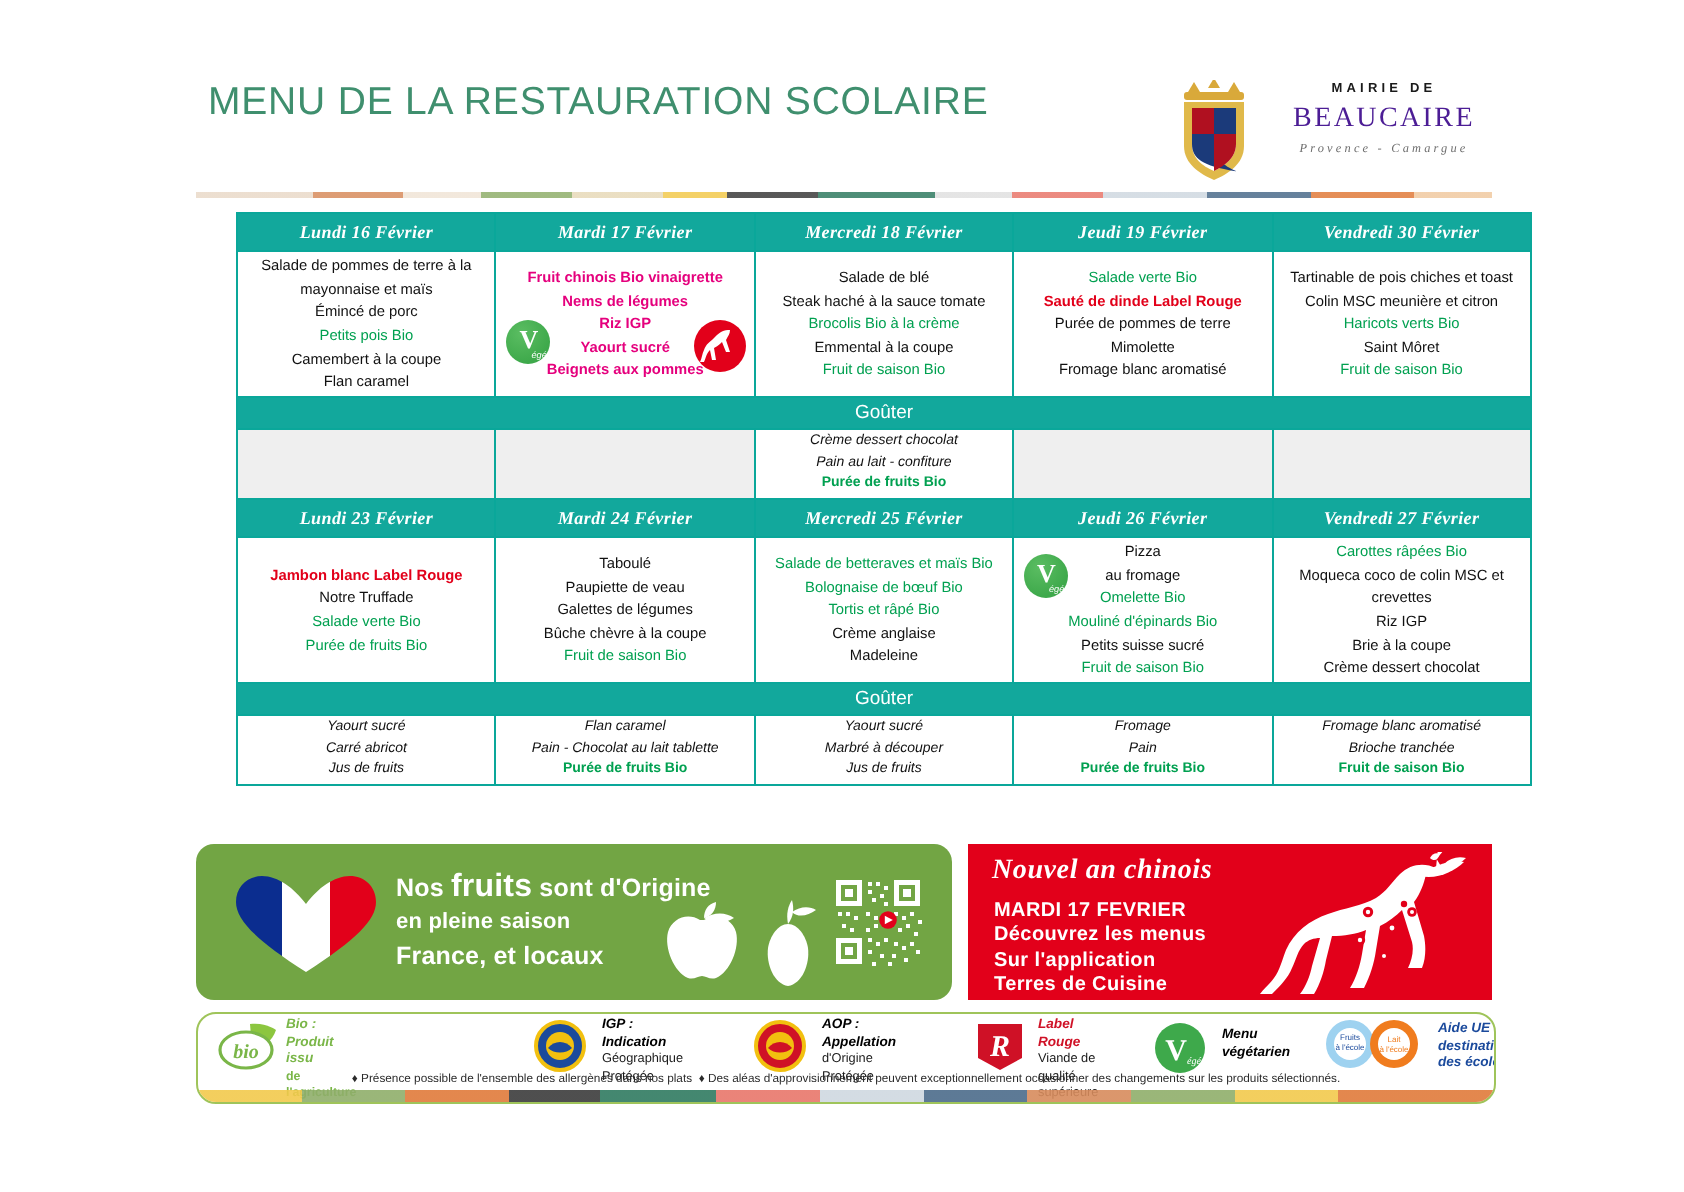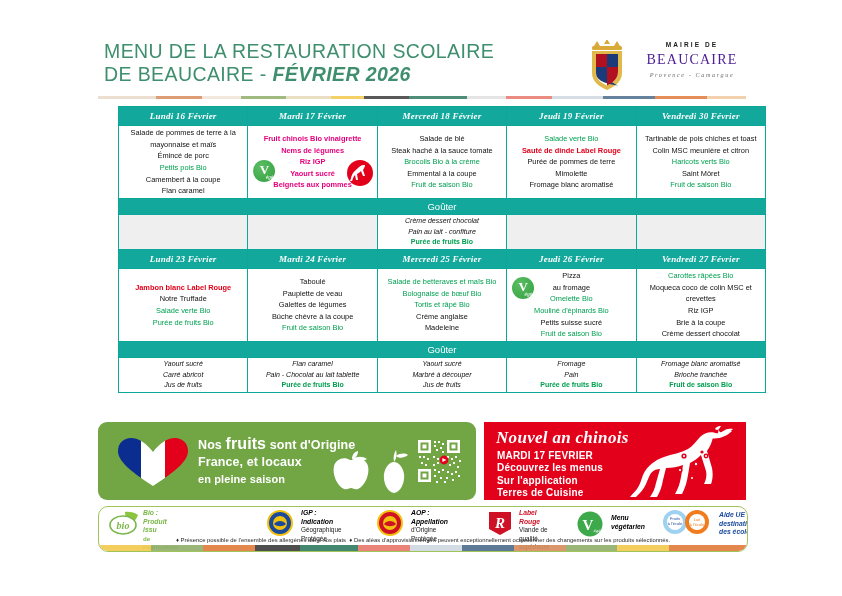--- a/index.html
+++ b/index.html
@@ -85,21 +85,21 @@
   .ban-green .txt .big{font-size:16px;}
   .fruitsil{position:absolute;left:230px;top:28px;}
   .qr{position:absolute;right:14px;top:16px;width:46px;height:46px;}
   .ban-red{
     position:absolute;left:386px;top:0;width:262px;height:78px;
     background:#e2001a;overflow:hidden;
   }
   .ban-red .cn-title{
     position:absolute;left:12px;top:6px;color:#fff;
     font-family:"Liberation Serif",serif;font-style:italic;font-weight:bold;
-    font-size:17px;letter-spacing:.3px;
+    font-size:14px;letter-spacing:.3px;
   }
   .ban-red .cn-lines{position:absolute;left:13px;top:28px;color:#fff;}
   .ban-red .cn-lines div{font-size:10px;font-weight:bold;line-height:12.4px;letter-spacing:.2px;}
   .horse{position:absolute;right:2px;top:4px;}
 
   
   .legend{
     position:absolute;left:98px;top:506px;width:648px;height:44px;
     background:#ffffff;border:1px solid #9fc45a;border-radius:10px;overflow:hidden;
   }
@@ -121,21 +121,20 @@
   }
 </style>
 </head>
 <body>
 
 <div class="page">
 
   <div class="header">
     <div class="title-block">
       <div class="title-line l1">MENU DE LA RESTAURATION SCOLAIRE</div>
-      <div class="title-line l2"><span>DE BEAUCAIRE - </span><span class="month">FÉVRIER 2026</span></div>
     </div>
 
     <div class="logo">
       <div class="crest">
         <svg width="46" height="52" viewBox="0 0 46 52">
           <g fill="#d9a93a">
             <path d="M10 6 l3 -5 3 5 z"></path>
               <path d="M20 4 l3 -5 3 5 z"></path>
               <path d="M30 6 l3 -5 3 5 z"></path>
             <rect x="8" y="6" width="30" height="4" rx="1.5"></rect>
@@ -321,22 +320,22 @@
           </defs>
           <g clip-path="url(#hc)">
             <rect x="0" y="0" width="25" height="52" fill="#0b2d8f"></rect>
             <rect x="25" y="0" width="24" height="52" fill="#ffffff"></rect>
             <rect x="49" y="0" width="25" height="52" fill="#e2001a"></rect>
           </g>
         </svg>
       </div>
       <div class="txt">
         <div><span>Nos </span><span class="big">fruits</span><span> sont d'Origine</span></div>
+        <div style="font-size:11px;">en pleine saison</div>
         <div>France, et locaux</div>
-        <div style="font-size:11px;">en pleine saison</div>
       </div>
       <div class="fruitsil">
         <svg width="100" height="46" viewBox="0 0 100 46">
           <g fill="#ffffff">
             <path d="M22 10 c-6 -4 -14 -1 -16 6 c-2 8 3 20 10 23 c3 1 5 -1 7 -1 c2 0 4 2 7 1 c7 -3 12 -15 10 -23 c-2 -7 -10 -10 -16 -6 z"></path>
             <path d="M24 9 c0 -4 2 -7 6 -8 c0 4 -2 7 -6 8 z"></path>
             <path d="M24 9 c5 -3 11 -3 15 0 c-5 3 -11 3 -15 0 z"></path>
             <path d="M66 12 c-5 0 -9 6 -10 12 c-1 8 3 18 10 19 c7 -1 11 -11 10 -19 c-1 -6 -5 -12 -10 -12 z"></path>
             <path d="M66 12 c-1 -5 0 -9 2 -12 c1 4 1 8 -2 12 z"></path>
             <path d="M68 6 c4 -3 9 -3 12 -1 c-4 3 -9 4 -12 1 z"></path>

